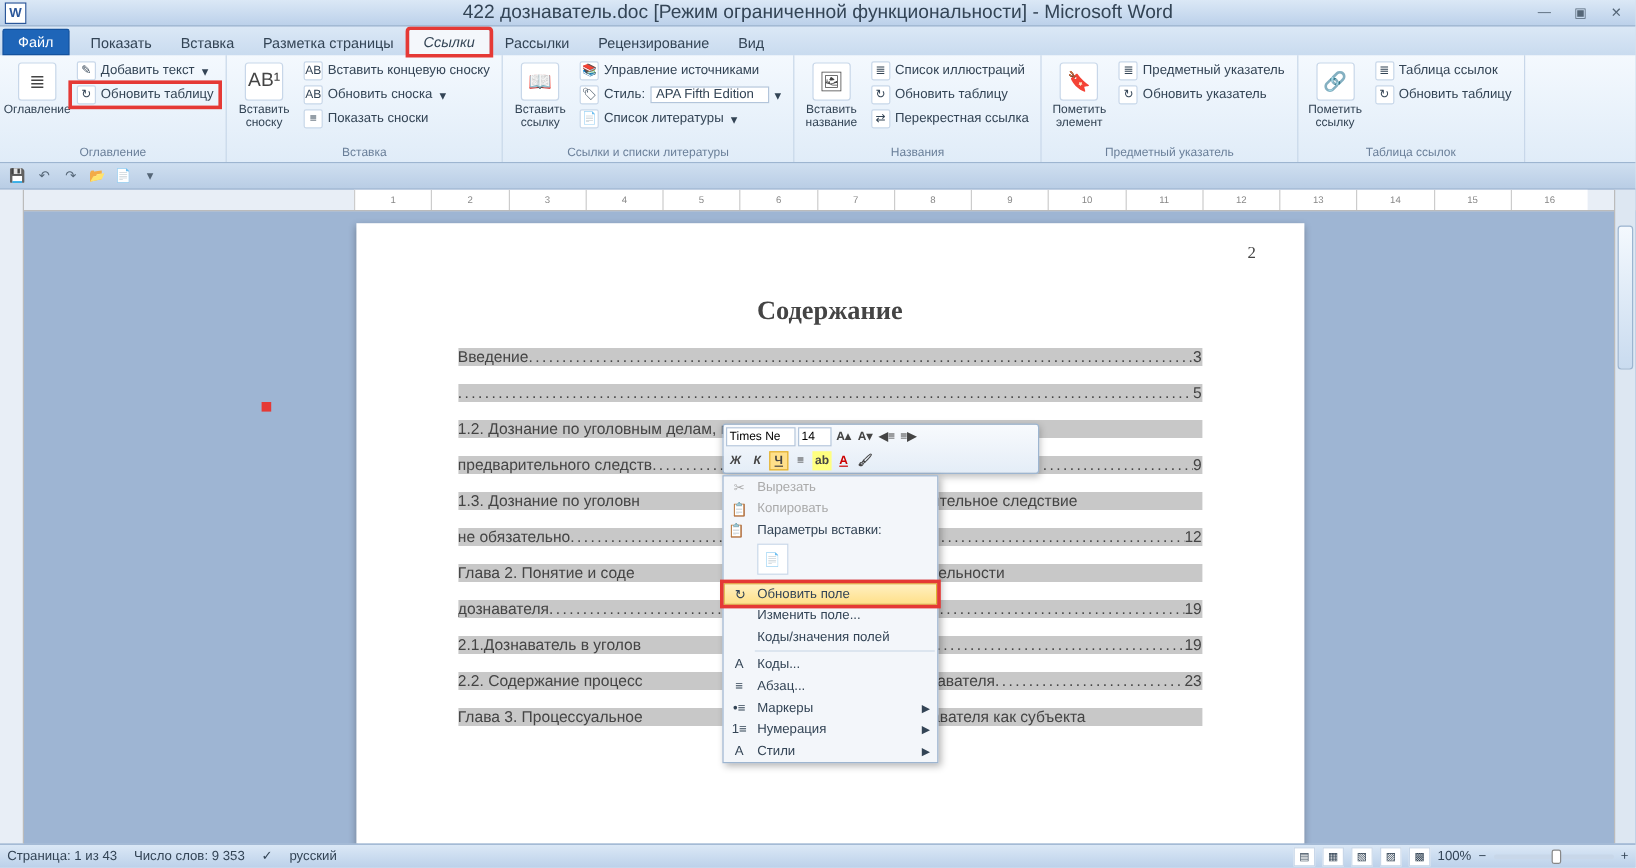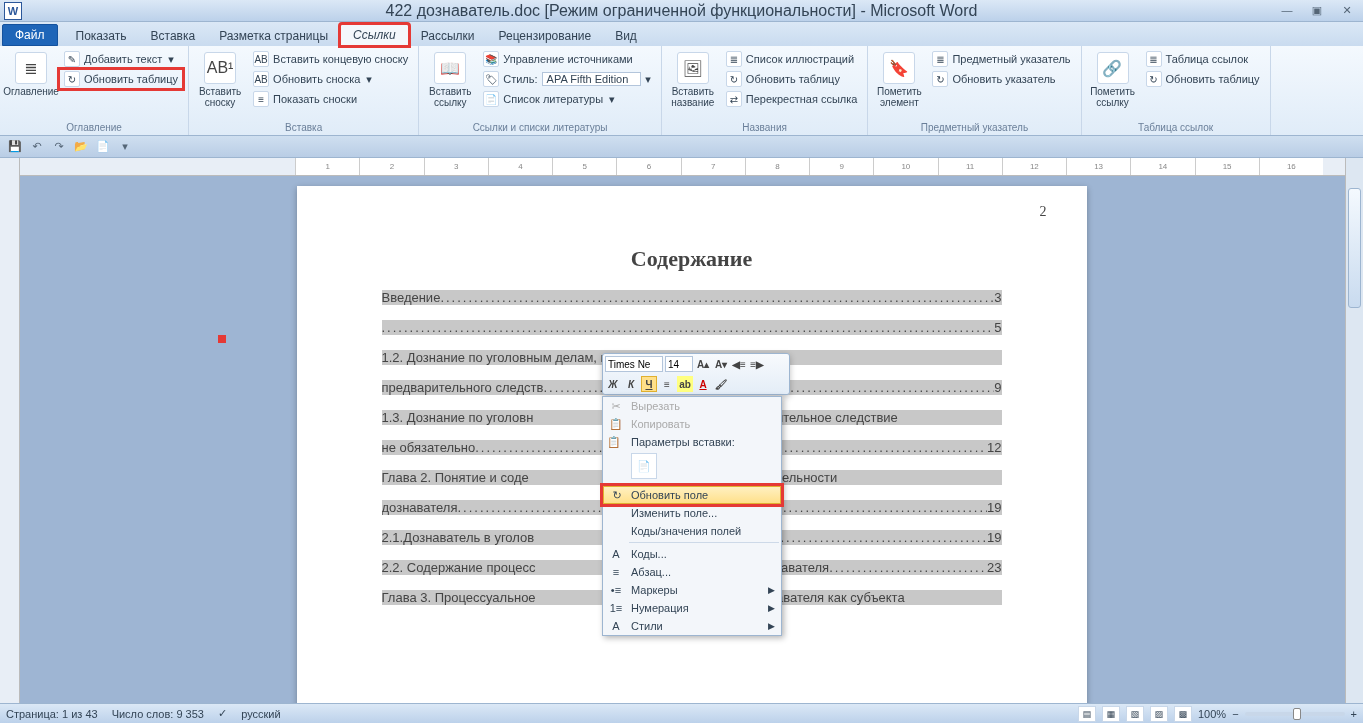--- a/index.html
+++ b/index.html
@@ -34,21 +34,21 @@
 .hruler-inner { position:absolute; left:275px; right:40px; top:0; bottom:0; background:#fff; display:flex; }
 .hruler-inner span { flex:1; border-left:1px solid #ccc; text-align:center; line-height:18px; }
 .page { width:790px; margin:10px auto 0 auto; background:#fff; box-shadow:0 2px 6px rgba(0,0,0,.3); padding:40px 85px; min-height:900px; position:relative; }
 .pgnum { position:absolute; top:18px; right:40px; font-size:14px; font-family:"Times New Roman",serif; }
 .doc-title { text-align:center; font-family:"Times New Roman",serif; font-size:22px; font-weight:bold; margin:20px 0 18px; }
 .toc-line { font-family:"Times New Roman",serif; font-size:13px; background:#c8c8c8; margin-bottom:15px; padding:0 0; display:flex; white-space:nowrap; overflow:hidden; }
 .toc-line .txt { }
 .toc-line .dots { flex:1; overflow:hidden; letter-spacing:2px; }
 .toc-line .pn { }
 .redsq { position:absolute; top:335px; left:218px; width:8px; height:8px; background:#e53935; }
-.mini-toolbar { position:absolute; top:353px; left:602px; width:188px; height:42px; background:linear-gradient(#f8fafd,#e4edf7); border:1px solid #9db5d0; border-radius:3px; box-shadow:0 2px 6px rgba(0,0,0,.25); display:flex; flex-wrap:wrap; align-items:center; padding:2px; gap:2px; font-size:10px; }
+.mini-toolbar { position:absolute; top:353px; left:602px; width:264px; height:42px; background:linear-gradient(#f8fafd,#e4edf7); border:1px solid #9db5d0; border-radius:3px; box-shadow:0 2px 6px rgba(0,0,0,.25); display:flex; flex-wrap:wrap; align-items:center; padding:2px; gap:2px; font-size:10px; }
 .mini-toolbar input { width:58px; height:16px; font-size:10px; border:1px solid #b3c5db; padding:0 2px; }
 .mini-toolbar .mb { width:16px; height:16px; border:1px solid transparent; display:flex; align-items:center; justify-content:center; cursor:pointer; font-size:10px; font-weight:bold; }
 .mini-toolbar .mb.hl { background:#ffe08a; border:1px solid #e0b030; }
 .context-menu { position:absolute; top:396px; left:602px; width:180px; background:#f3f6fa; border:1px solid #9db5d0; box-shadow:2px 2px 6px rgba(0,0,0,.3); font-size:11px; }
 .cm-item { display:flex; align-items:center; padding:3px 8px 3px 28px; position:relative; cursor:pointer; color:#345; }
 .cm-item.disabled { color:#aaa; cursor:default; }
 .cm-item .ic { position:absolute; left:4px; width:18px; height:18px; display:flex; align-items:center; justify-content:center; font-size:11px; }
 .cm-item.hover { background:linear-gradient(#fff0c1,#ffe08a); border:1px solid #e0b030; padding:2px 7px 2px 27px; }
 .cm-item.hlbox { outline:3px solid #e53935; outline-offset:0; }
 .cm-item .arrow { position:absolute; right:6px; font-size:9px; }

